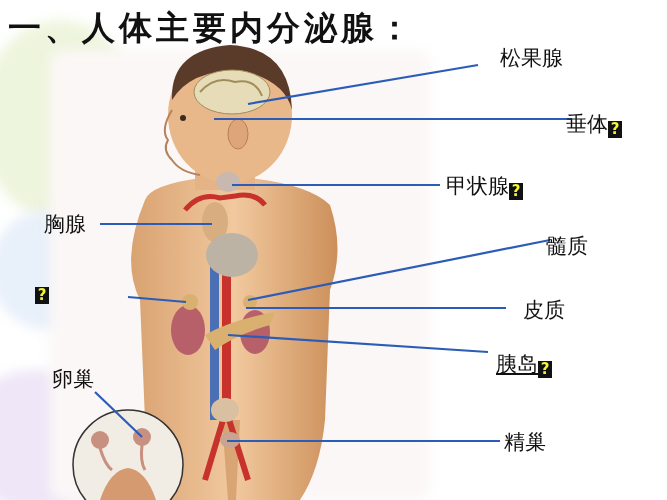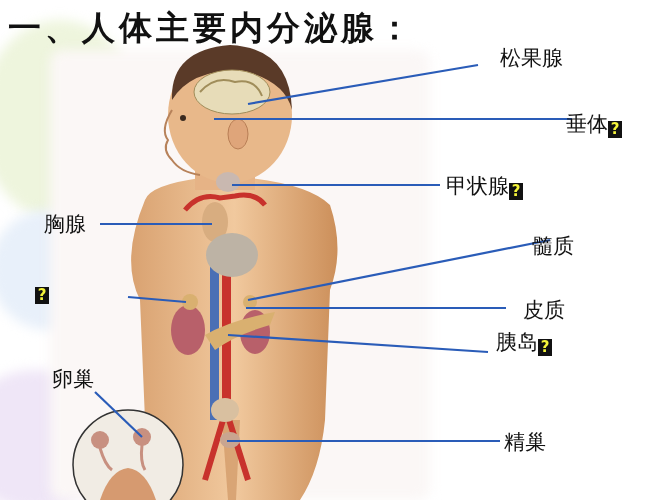--- a/index.html
+++ b/index.html
@@ -116,30 +116,30 @@
     <span>垂体</span>
     <span class="qmark">?</span>
   </div>
   <div class="label" style="left:446px;top:172px;">
     <span>甲状腺</span>
     <span class="qmark">?</span>
   </div>
   <div class="label" style="left:44px;top:210px;">
     <span>胸腺</span>
   </div>
-  <div class="label" style="left:532px;top:232px;">
+  <div class="label" style="left:546px;top:232px;">
     <span>髓质</span>
   </div>
   <div class="label" style="left:35px;top:287px;">
     <span class="qmark">?</span>
   </div>
   <div class="label" style="left:503px;top:296px;margin-left:20px;">
     <span>皮质</span>
   </div>
-  <div class="label" style="left:496px;top:328px;">
+  <div class="label" style="left:496px;top:350px;text-decoration:underline;">
     <span>胰岛</span>
     <span class="qmark">?</span>
   </div>
   <div class="label" style="left:52px;top:365px;">
     <span>卵巢</span>
   </div>
   <div class="label" style="left:504px;top:428px;">
     <span>精巢</span>
   </div>
 

